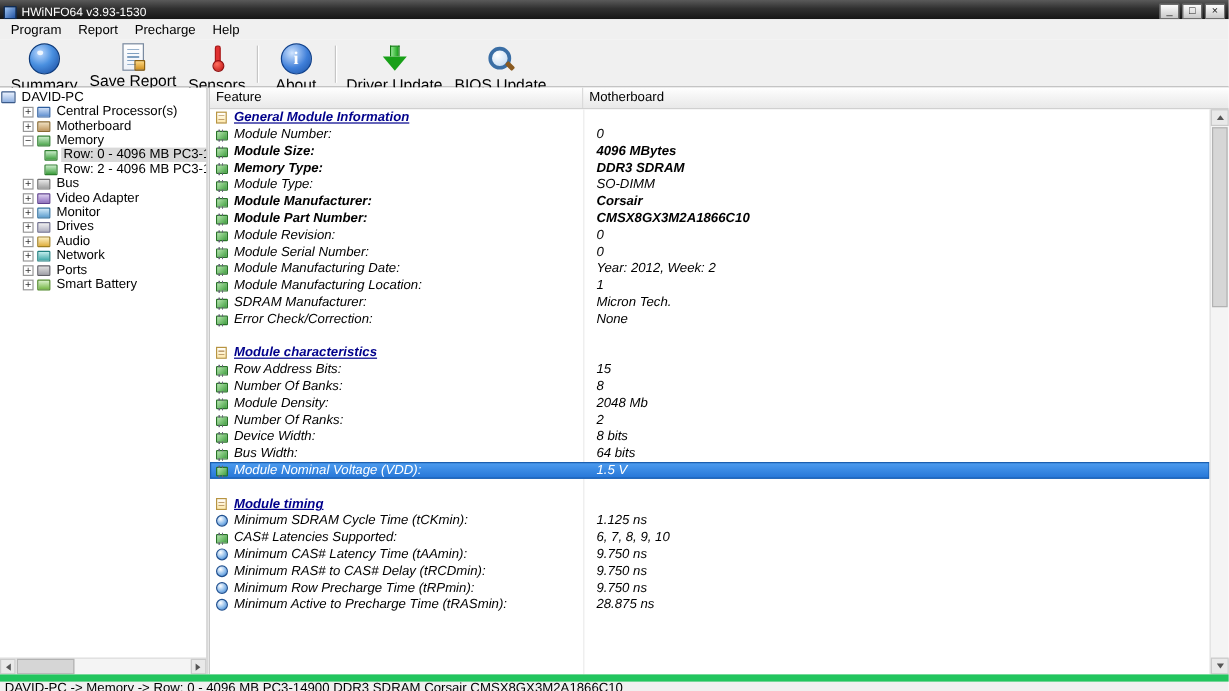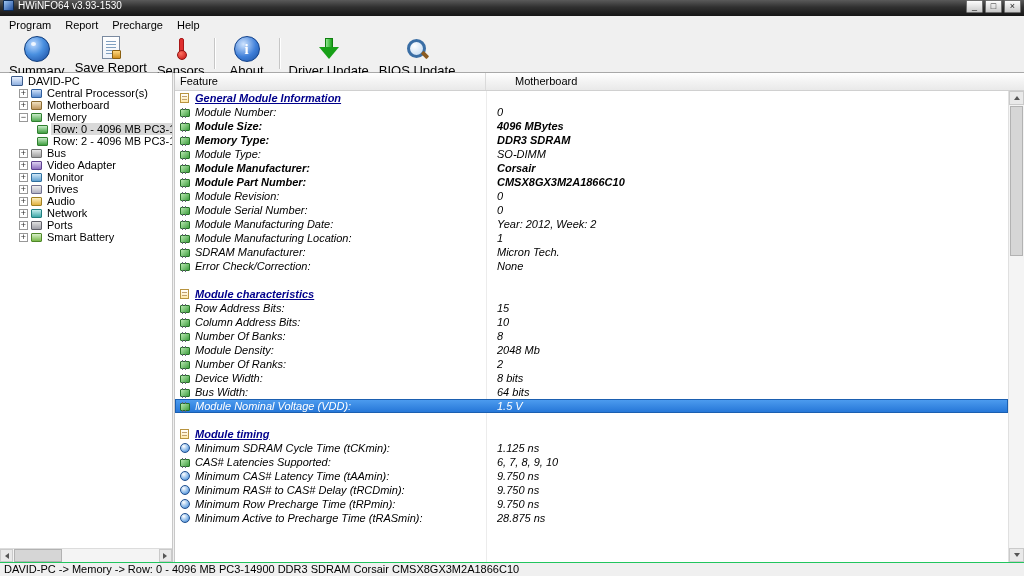--- a/index.html
+++ b/index.html
@@ -4,21 +4,21 @@
 <style>
   html,body{margin:0;padding:0;}
   body{
     width:1024px;height:576px;position:relative;overflow:hidden;
     background:#fff;font:11px "Liberation Sans",sans-serif;color:#000;cursor:default;
     -webkit-user-select:none;user-select:none;
   }
   
   .titlebar{position:absolute;top:0;left:0;right:0;height:16px;
     background:linear-gradient(#5a5a5a 0%,#303030 45%,#161616 100%);
-    display:flex;align-items:flex-start;padding:0 3px;box-sizing:border-box;}
+    display:flex;align-items:flex-end;padding:0 3px;box-sizing:border-box;}
   .app-icon{width:11px;height:11px;flex:none;border-radius:1px;margin-right:4px;
     background:linear-gradient(135deg,#9fc5f2,#1f4f9f);border:1px solid #0d2b55;box-sizing:border-box;}
   .title-text{color:#fff;font-size:10px;white-space:nowrap;}
   .win-btns{margin-left:auto;display:flex;gap:2px;}
   .wbtn{width:17px;height:13px;box-sizing:border-box;border:1px solid #6f6f6f;border-radius:1px;
     background:linear-gradient(#fdfdfd,#c9c9c9);font-size:9px;line-height:10px;text-align:center;color:#222;}
   
   .menubar{position:absolute;top:16px;left:0;right:0;height:17px;background:#f0f0f0;
     display:flex;align-items:center;padding-left:2px;}
   .menu-item{padding:1px 7px;white-space:nowrap;}
@@ -55,21 +55,21 @@
   .icon-bios-update::before{content:"";position:absolute;left:3px;top:3px;width:13px;height:13px;
     border:3px solid #3a6ea5;border-radius:50%;box-sizing:content-box;
     background:radial-gradient(circle at 35% 30%,#ffffff,#bcd6f0);}
   .icon-bios-update::after{content:"";position:absolute;left:17px;top:17px;width:8px;height:4px;
     background:#8a5a20;border-radius:1px;transform:rotate(45deg);}
   
   .main{position:absolute;top:73px;left:0;right:0;bottom:14px;}
   .tree-panel{position:absolute;left:0;top:0;bottom:0;width:172px;background:#fff;overflow:hidden;}
   .tree-items{position:absolute;top:2px;left:0;right:0;}
   .tree-row{display:flex;align-items:center;height:12px;white-space:nowrap;}
-  .level0{padding-left:11px;} .level1{padding-left:19px;} .level2{padding-left:37px;}
+  .level0{padding-left:1px;} .level1{padding-left:19px;} .level2{padding-left:37px;}
   .expander{width:9px;height:9px;box-sizing:border-box;border:1px solid #989898;background:#fff;
     font-size:9px;line-height:7px;text-align:center;margin-right:3px;flex:none;color:#333;}
   .ti{width:11px;height:9px;margin-right:3px;flex:none;border-radius:1px;box-sizing:border-box;}
   .tree-label{padding:0 2px;}
   .tree-label.sel{background:#d9d9d9;}
   .ti-computer{width:12px;height:10px;background:linear-gradient(#eaf2ff,#8fb0e0);border:1px solid #3a5a8a;}
   .ti-cpu{background:linear-gradient(#cfe0f8,#5f8fd0);border:1px solid #2f5f9f;}
   .ti-board{background:linear-gradient(#f0e0c0,#c09860);border:1px solid #8a6a30;}
   .ti-memory{background:linear-gradient(#c8ecc8,#50a850);border:1px solid #2f7f2f;}
   .ti-dimm{background:linear-gradient(#c8ecc8,#3f9f3f);border:1px solid #2f7f2f;}
@@ -87,21 +87,21 @@
   .hs-btn::after{content:"";position:absolute;top:3px;border-top:3px solid transparent;border-bottom:3px solid transparent;}
   .hs-left::after{left:4px;border-right:4px solid #555;}
   .hs-right{margin-left:auto;}
   .hs-right::after{right:4px;border-left:4px solid #555;}
   .hs-thumb{width:48px;background:#d6d6d6;border:1px solid #b2b2b2;box-sizing:border-box;margin-left:1px;flex:none;}
   .splitter{position:absolute;left:172px;top:0;bottom:0;width:3px;background:#f0f0f0;
     border-left:1px solid #c8c8c8;border-right:1px solid #c8c8c8;box-sizing:border-box;}
   
   .content{position:absolute;left:175px;right:0;top:0;bottom:0;background:#fff;}
   .table-header{position:absolute;top:0;left:0;right:0;height:18px;display:flex;box-sizing:border-box;
-    background:linear-gradient(#ffffff,#f4f4f4 45%,#e9e9e9);border-bottom:1px solid #d0d0d0;gap:24px;}
+    background:linear-gradient(#ffffff,#f4f4f4 45%,#e9e9e9);border-bottom:1px solid #d0d0d0;}
   .th{box-sizing:border-box;padding:2px 5px;border-right:1px solid #dadada;white-space:nowrap;}
   .th-feature{width:311px;flex:none;}
   .th-desc{flex:1;border-right:none;}
   .table-body{position:absolute;top:18px;left:0;right:16px;bottom:0;overflow:hidden;}
   .table-body::before{content:"";position:absolute;left:311px;top:0;bottom:0;width:1px;background:#ececec;}
   .trow{position:relative;height:14px;line-height:14px;white-space:nowrap;font-style:italic;}
   .trow .feat{position:absolute;left:20px;top:0;}
   .trow .desc{position:absolute;left:322px;top:0;}
   .trow.section .feat{font-weight:bold;text-decoration:underline;color:#00008b;}
   .trow.bold .feat,.trow.bold .desc{font-weight:bold;}
@@ -121,21 +121,21 @@
     background:repeating-linear-gradient(180deg,#c0a070 0 1px,transparent 1px 3px);}
   .vscroll{position:absolute;top:18px;right:0;bottom:0;width:16px;background:#f4f4f4;border-left:1px solid #e0e0e0;box-sizing:border-box;}
   .vs-btn{position:absolute;left:0;right:0;height:14px;background:#e9e9e9;border:1px solid #cacaca;box-sizing:border-box;}
   .vs-up{top:0;} .vs-down{bottom:0;}
   .vs-btn::after{content:"";position:absolute;left:4px;border-left:3px solid transparent;border-right:3px solid transparent;}
   .vs-up::after{top:4px;border-bottom:4px solid #555;}
   .vs-down::after{bottom:4px;border-top:4px solid #555;}
   .vs-thumb{position:absolute;left:1px;right:1px;top:15px;height:150px;background:#d6d6d6;border:1px solid #b2b2b2;box-sizing:border-box;}
   
   .statusbar{position:absolute;left:0;right:0;bottom:0;height:14px;background:#f0f0f0;
-    border-top:1px solid #22c55e;box-sizing:border-box;line-height:12px;padding:0 4px;white-space:nowrap;overflow:hidden;}
+    border-top:6px solid #22c55e;box-sizing:border-box;line-height:12px;padding:0 4px;white-space:nowrap;overflow:hidden;}
 </style>
 </head>
 <body>
 
 <div class="window">
 
   <div class="titlebar">
     <span class="app-icon"></span>
     <span class="title-text">HWiNFO64 v3.93-1530</span>
     <span class="win-btns">
@@ -337,25 +337,20 @@
             <span class="ricon notes"></span>
             <span class="feat">Module characteristics</span>
           </div>
           <div class="trow">
             <span class="ricon chip"></span>
             <span class="feat">Row Address Bits:</span>
             <span class="desc">15</span>
           </div>
           <div class="trow">
             <span class="ricon chip"></span>
-            <span class="feat">Column Address Bits:</span>
-            <span class="desc">10</span>
-          </div>
-          <div class="trow">
-            <span class="ricon chip"></span>
             <span class="feat">Number Of Banks:</span>
             <span class="desc">8</span>
           </div>
           <div class="trow">
             <span class="ricon chip"></span>
             <span class="feat">Module Density:</span>
             <span class="desc">2048 Mb</span>
           </div>
           <div class="trow">
             <span class="ricon chip"></span>

